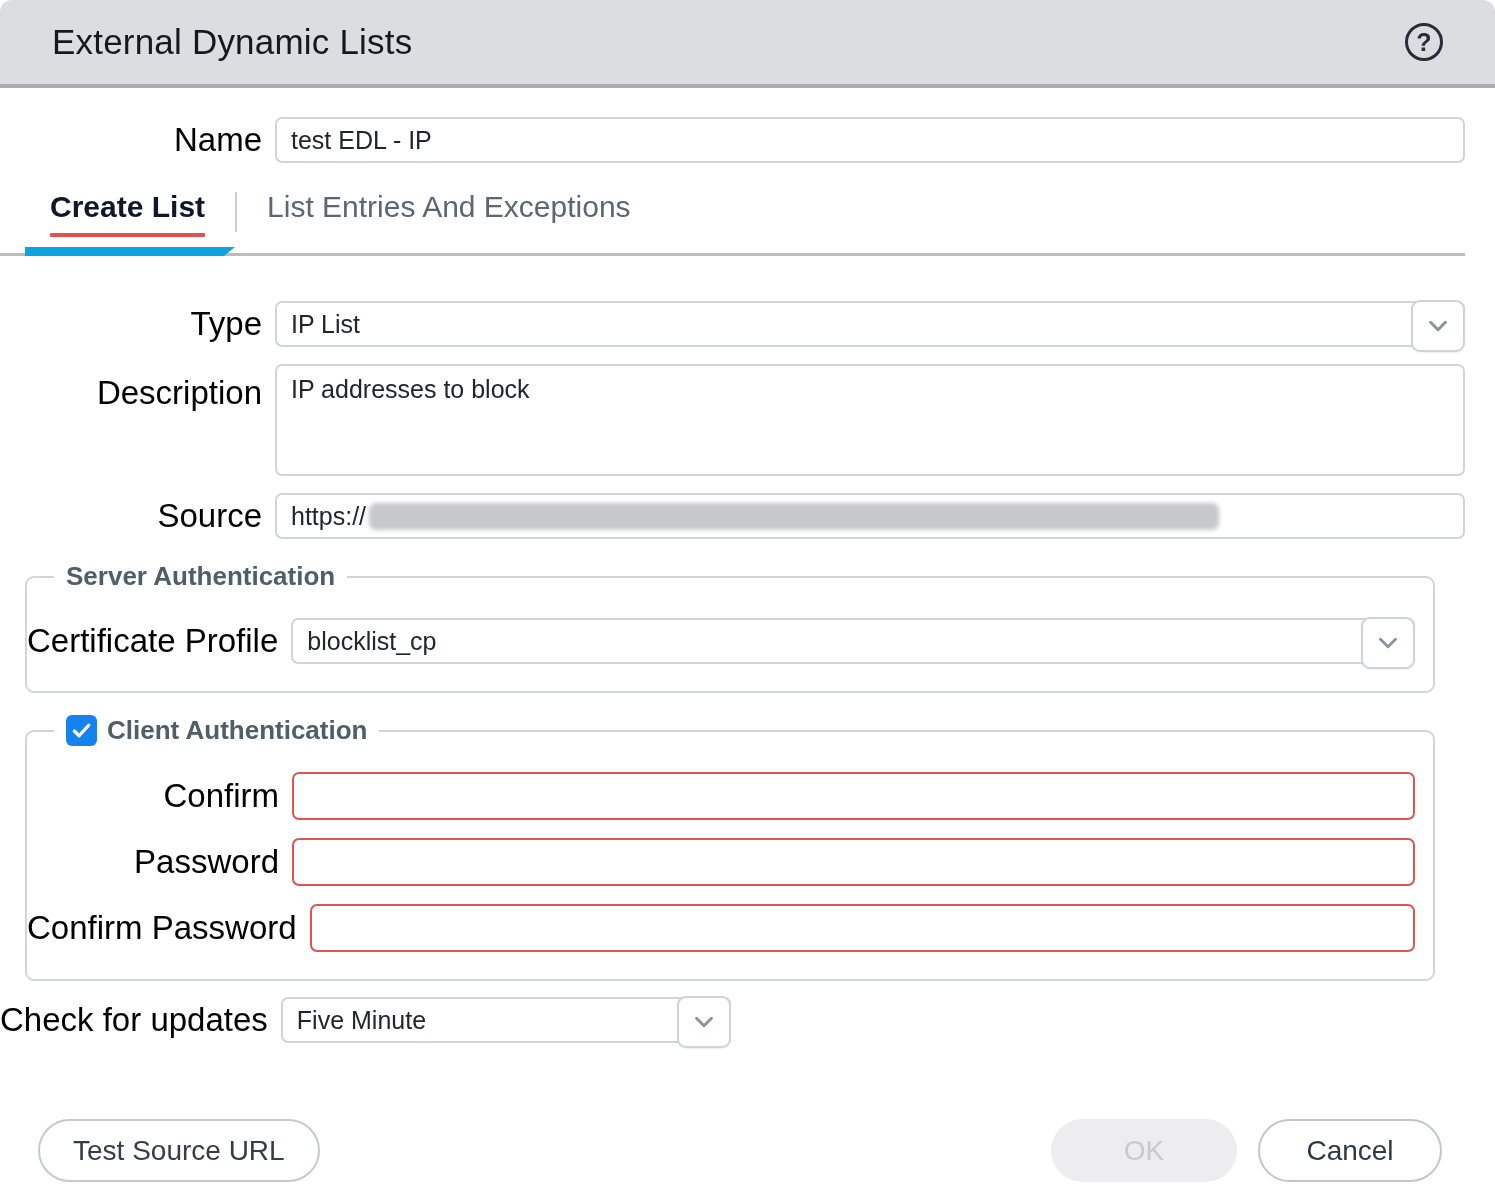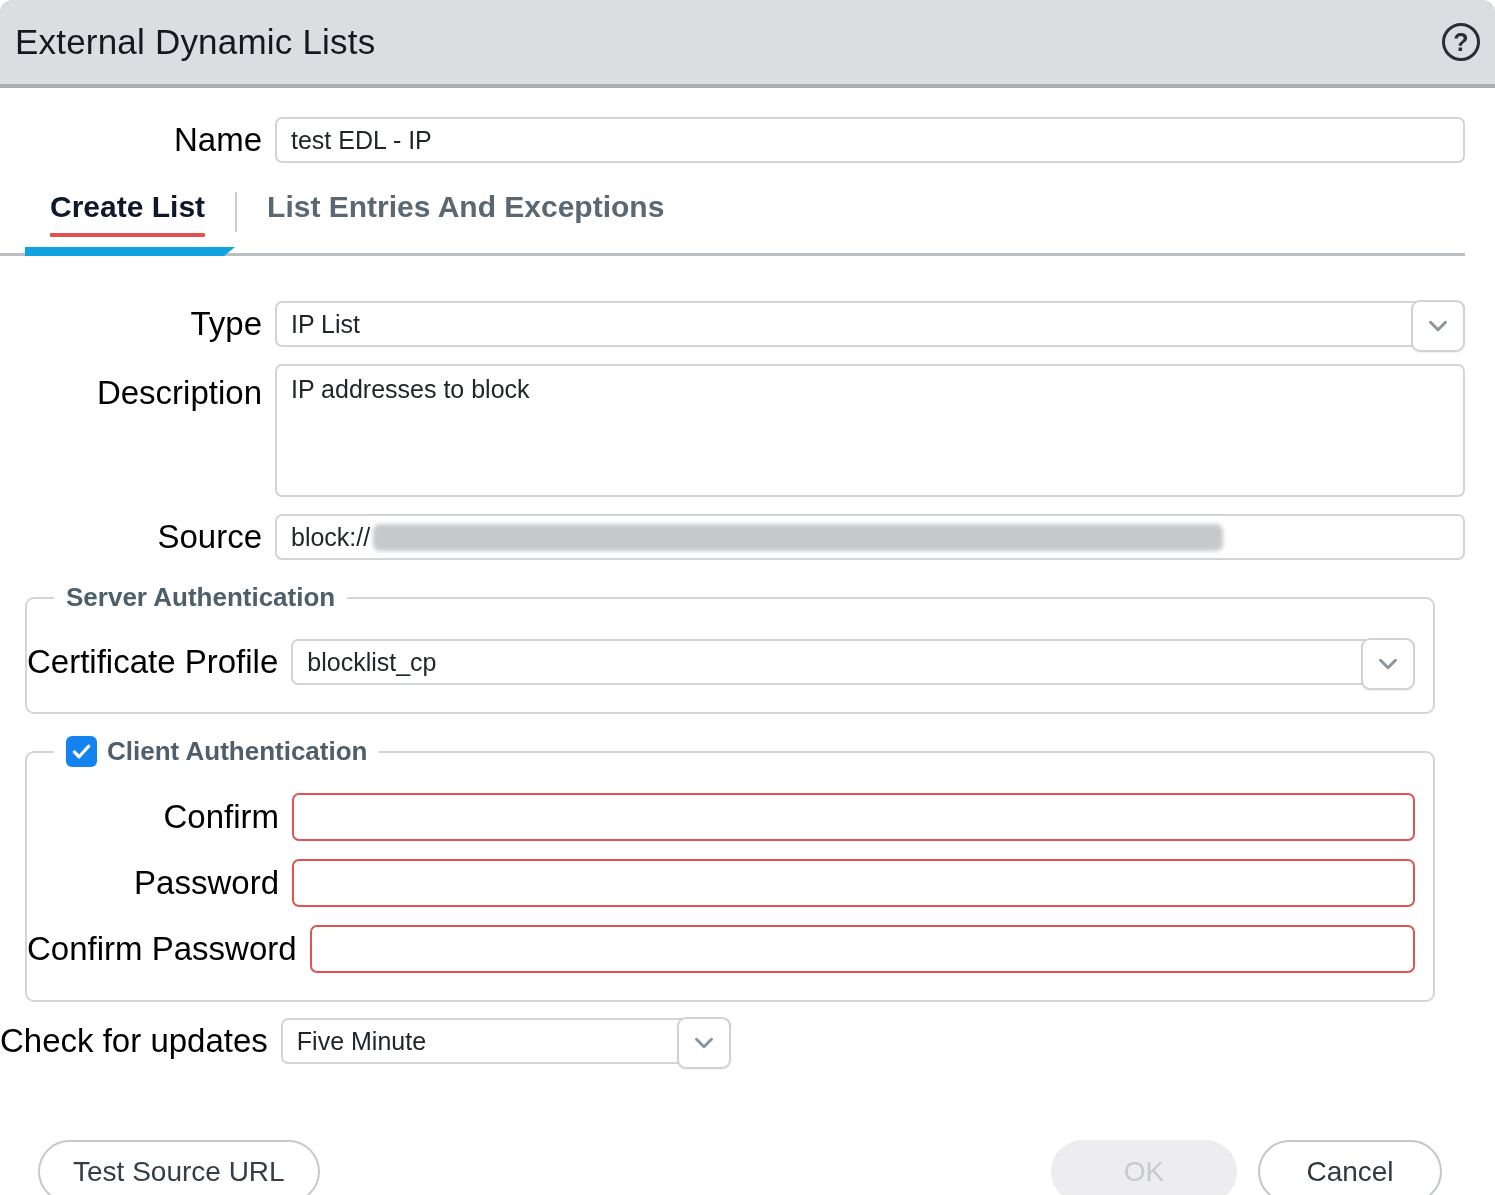--- a/index.html
+++ b/index.html
@@ -2,21 +2,21 @@
 <html><head>
 <meta charset="utf-8">
 <style>
   * { margin:0; padding:0; box-sizing:border-box; }
   html,body { width:1495px; height:1195px; background:#ffffff; font-family:"Liberation Sans", sans-serif; }
   .dialog { width:1495px; height:1195px; background:#fff; overflow:hidden; }
 
   
   .titlebar {
     height:88px; background:#dbdde0; border-bottom:4px solid #a9aeb3;
-    border-radius:12px 12px 0 0; display:flex; align-items:center; padding:0 15px;
+    border-radius:12px 12px 0 0; display:flex; align-items:center; padding:0 52px;
   }
   .titlebar h1 { font-size:35px; font-weight:400; color:#15191d; letter-spacing:0.2px; }
   .help-circle {
     margin-left:auto; width:38px; height:38px; border:3px solid #272e34; border-radius:50%;
     display:flex; align-items:center; justify-content:center;
     font-size:25px; font-weight:700; color:#272e34; cursor:pointer;
   }
 
   
   .frm { padding-right:30px; }
@@ -34,21 +34,21 @@
   input.tbox { display:block; line-height:42px; }
 
   .name-row { margin-top:29px; }
 
   
   .tabs { margin-top:27px; padding-left:50px; display:flex; align-items:flex-start; }
   .tab { cursor:pointer; }
   .tab .tab-label { font-size:30px; }
   .tab.active .tab-label { font-weight:700; color:#0f172a; }
   .tab.active .red-underline { height:4px; background:#e4504d; margin-top:9px; border-radius:1px; }
-  .tab.inactive .tab-label { font-weight:700; color:#5a6873; }
+  .tab.inactive .tab-label { font-weight:400; color:#5a6873; }
   .tab-divider { width:2px; height:40px; background:#c9ccd0; margin:2px 30px 0 30px; }
   .tab-underline { position:relative; height:22px; }
   .tab-underline .blue-bar {
     position:absolute; left:25px; top:10px; width:210px; height:9px; background:#10a1e0;
     clip-path:polygon(0 0, 100% 0, calc(100% - 11px) 100%, 0 100%);
   }
   .tab-underline .hairline { position:absolute; left:0; right:0; top:16px; height:3px; background:#bbbec1; }
 
   
   .select { position:relative; flex:1; height:46px; border:2px solid #d2d5d8; border-radius:7px;
@@ -60,21 +60,21 @@
     display:flex; align-items:center; justify-content:center;
     box-shadow:0 1px 2px rgba(0,0,0,0.06);
   }
   .chev svg { width:30px; height:30px; }
 
   .type-row { margin-top:42px; }
 
   
   .desc-row { margin-top:17px; align-items:flex-start; }
   .desc-row > label { padding-top:10px; }
-  .textarea { flex:1; height:133px; border:2px solid #d2d5d8; border-radius:7px;
+  .textarea { flex:1; height:112px; border:2px solid #d2d5d8; border-radius:7px;
     font-size:25px; color:#21262c; padding:9px 14px; background:#fff; }
 
   
   .src-row { margin-top:17px; }
   .src-prefix { white-space:pre; }
   .redact { height:27px; width:850px; max-width:calc(100% - 95px); background:#c7c8c9;
     border-radius:7px; margin-left:3px; filter:blur(2px); }
 
   
   fieldset { border:2px solid #d3d6d9; border-radius:9px; margin:22px 30px 0 25px; padding:8px 18px 27px 0; }
@@ -149,21 +149,21 @@
     <div class="row desc-row">
       <label>Description</label>
       <div class="textarea">
         <span>IP addresses to block</span>
       </div>
     </div>
 
     <div class="row src-row">
       <label>Source</label>
       <div class="tbox">
-        <span class="src-prefix">block://</span>
+        <span class="src-prefix">https://</span>
         <span class="redact"></span>
       </div>
     </div>
 
     <fieldset class="server-fs">
       <legend>Server Authentication</legend>
       <div class="row fs-row">
         <label>Certificate Profile</label>
         <div class="select">
           <span>blocklist_cp</span>

